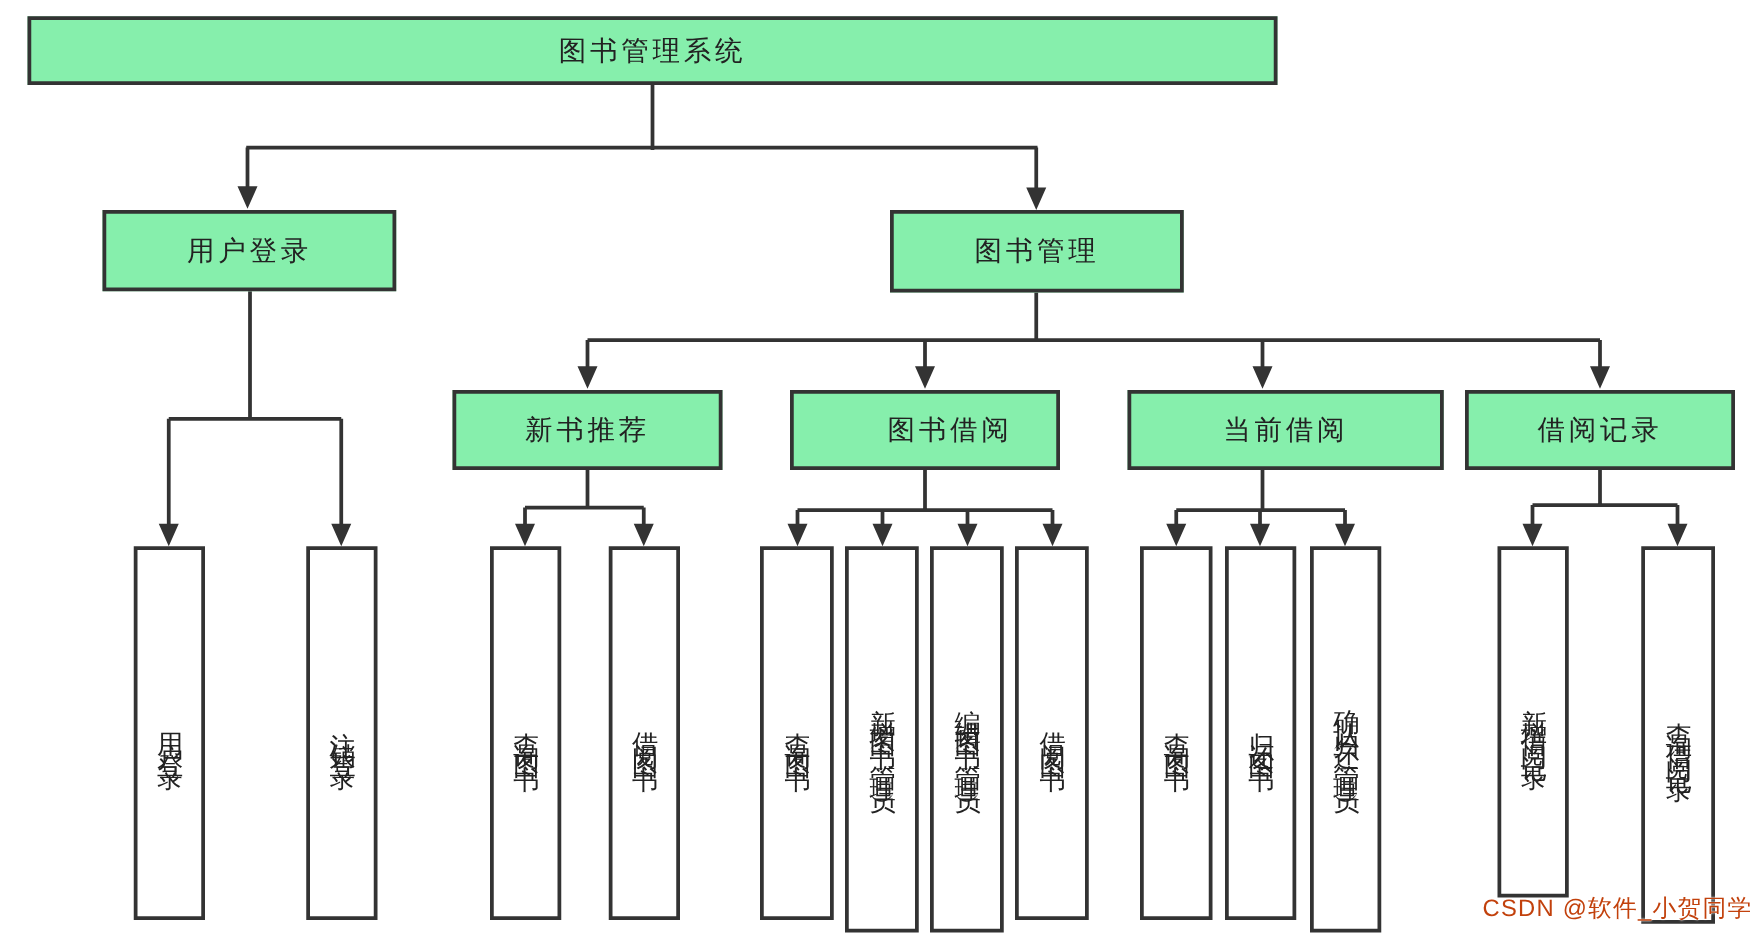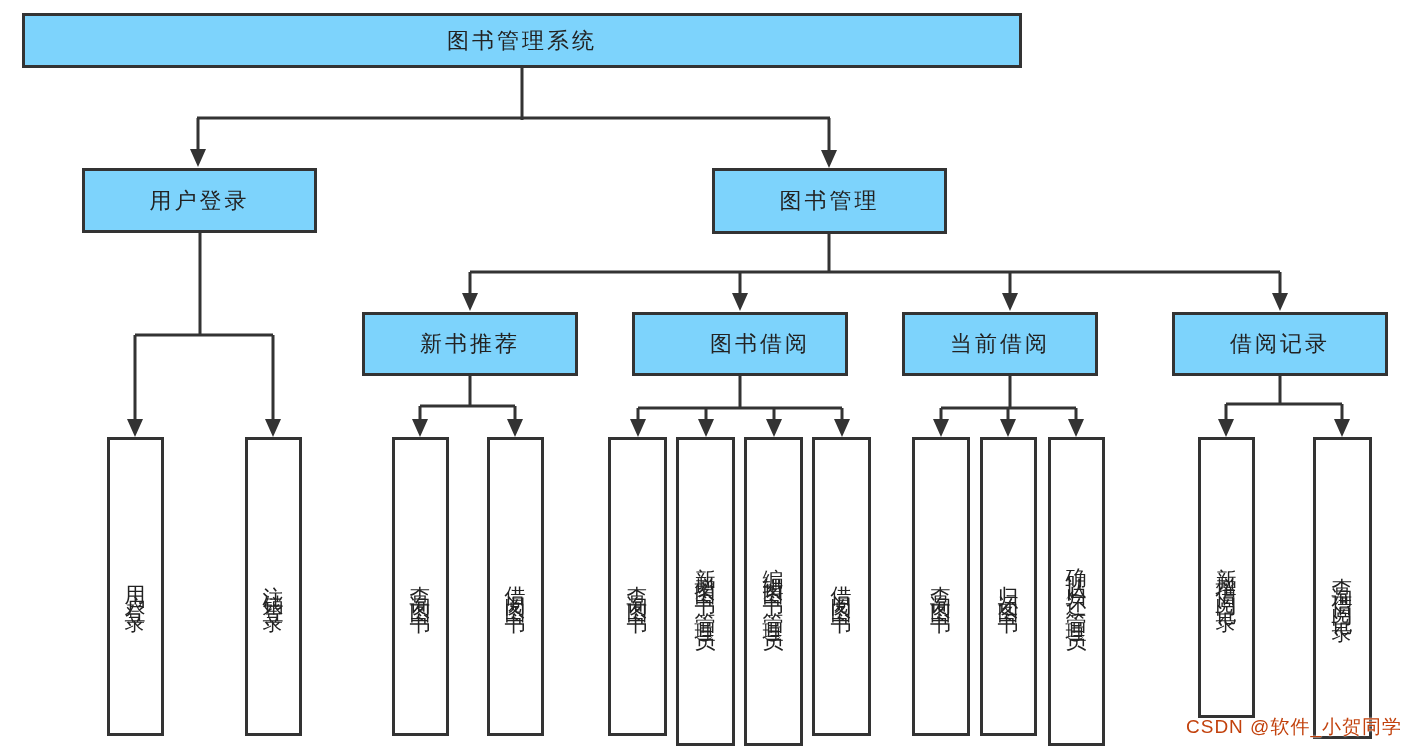--- a/index.html
+++ b/index.html
@@ -19,21 +19,21 @@
     position: absolute;
     left: 0; top: 0;
     width: 1405px;
     height: 747px;
     pointer-events: none;
   }
   .node {
     position: absolute;
     box-sizing: border-box;
     border: 3px solid #333333;
-    background: #7dd3fc;
+    background: #86efac;
     display: flex;
     align-items: center;
     justify-content: center;
     color: #222222;
     font-size: 22px;
     letter-spacing: 3px;
     white-space: nowrap;
   }
   .leaf {
     position: absolute;
@@ -135,21 +135,21 @@
   <div class="node" style="left:362px; top:312px; width:216px; height:64px;">
     <span>新书推荐</span>
   </div>
 
   <div class="node" style="left:712px; top:168px; width:235px; height:66px;">
     <span>图书管理</span>
   </div>
   <div class="node" style="left:632px; top:312px; width:216px; height:64px;padding-left:40px;">
     <span>图书借阅</span>
   </div>
-  <div class="node" style="left:902px; top:312px; width:196px; height:64px;">
+  <div class="node" style="left:902px; top:312px; width:253px; height:64px;">
     <span>当前借阅</span>
   </div>
   <div class="node" style="left:1172px; top:312px; width:216px; height:64px;">
     <span>借阅记录</span>
   </div>
 
   <div class="leaf" style="left:107px; top:437px; width:57px; height:299px;">
     <span class="vtext">用户登录</span>
   </div>
   <div class="leaf" style="left:245px; top:437px; width:57px; height:299px;">

